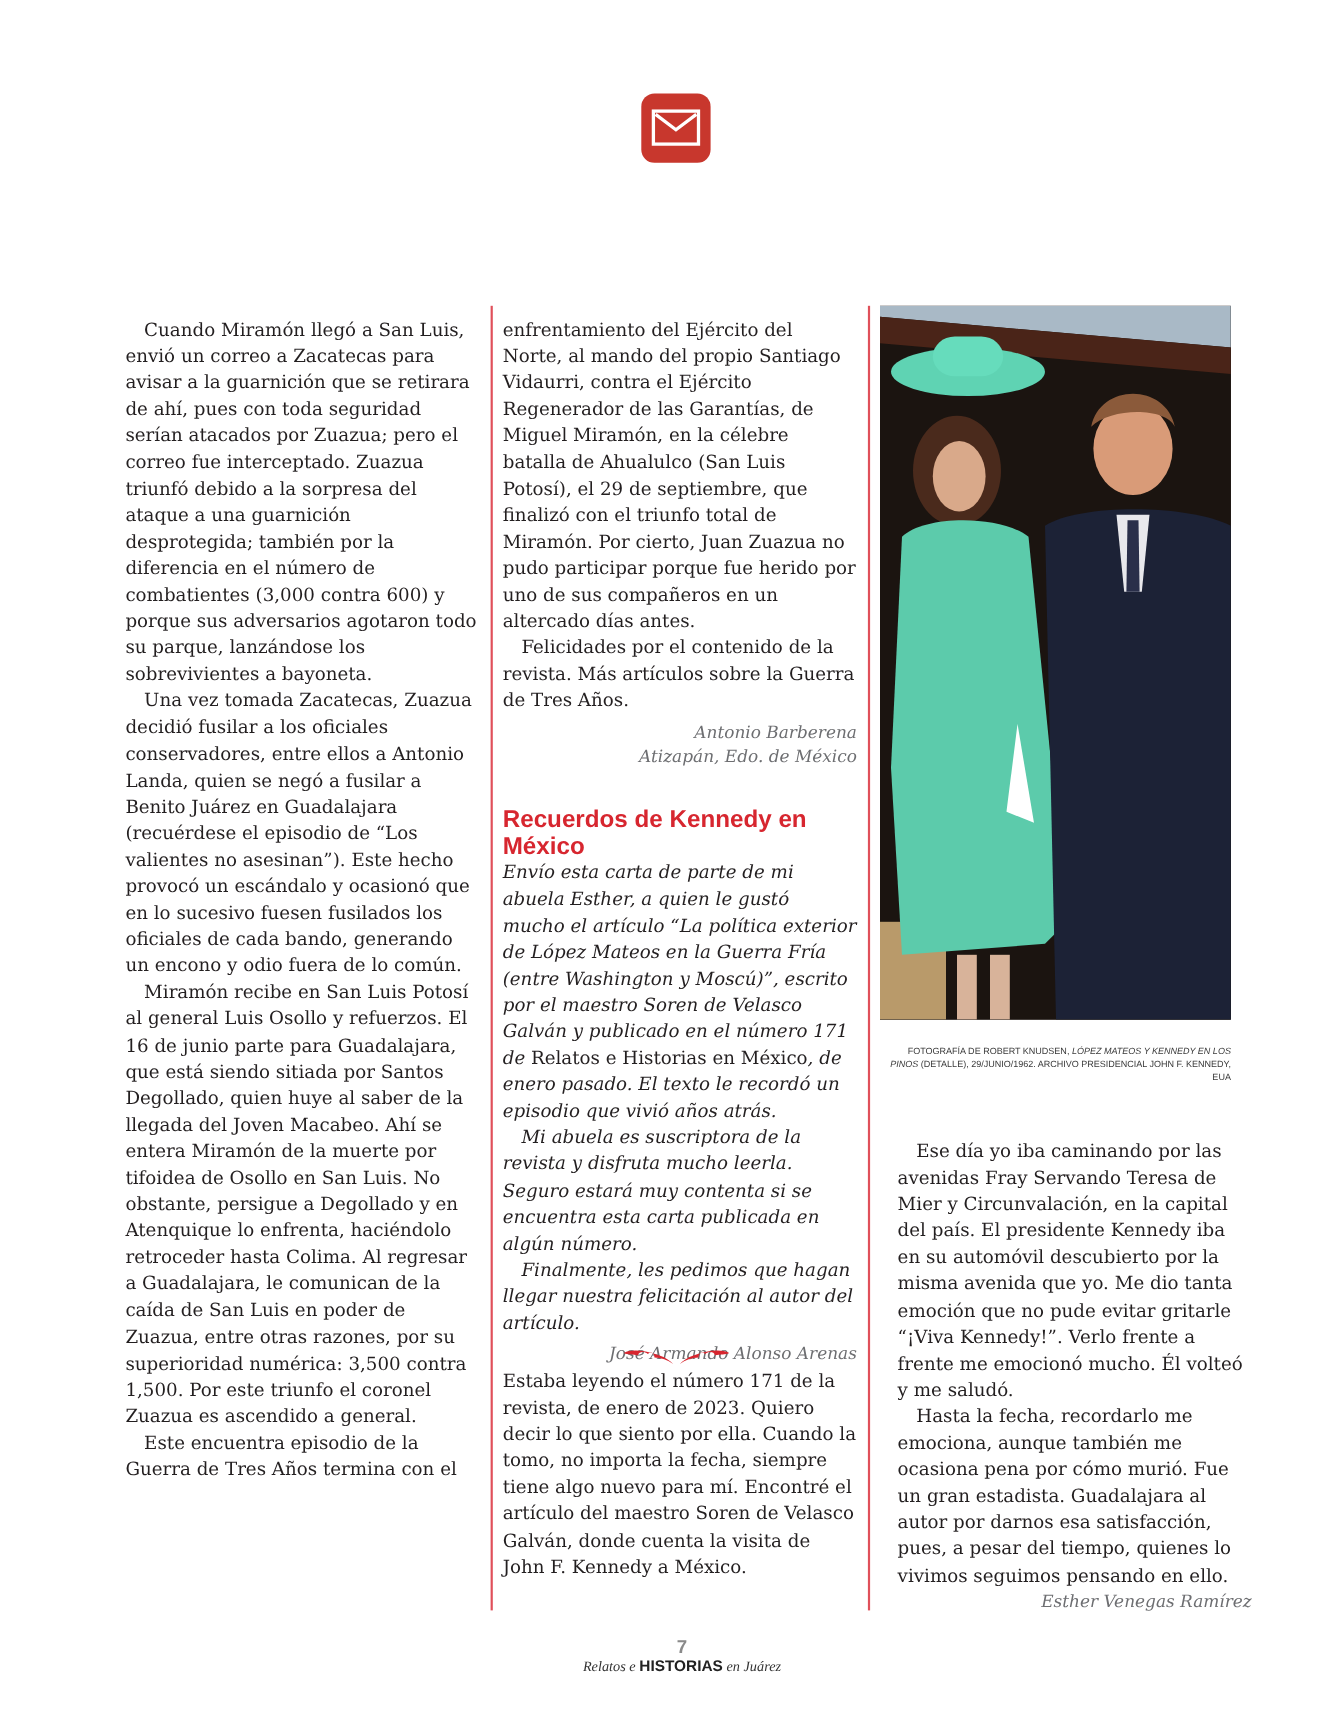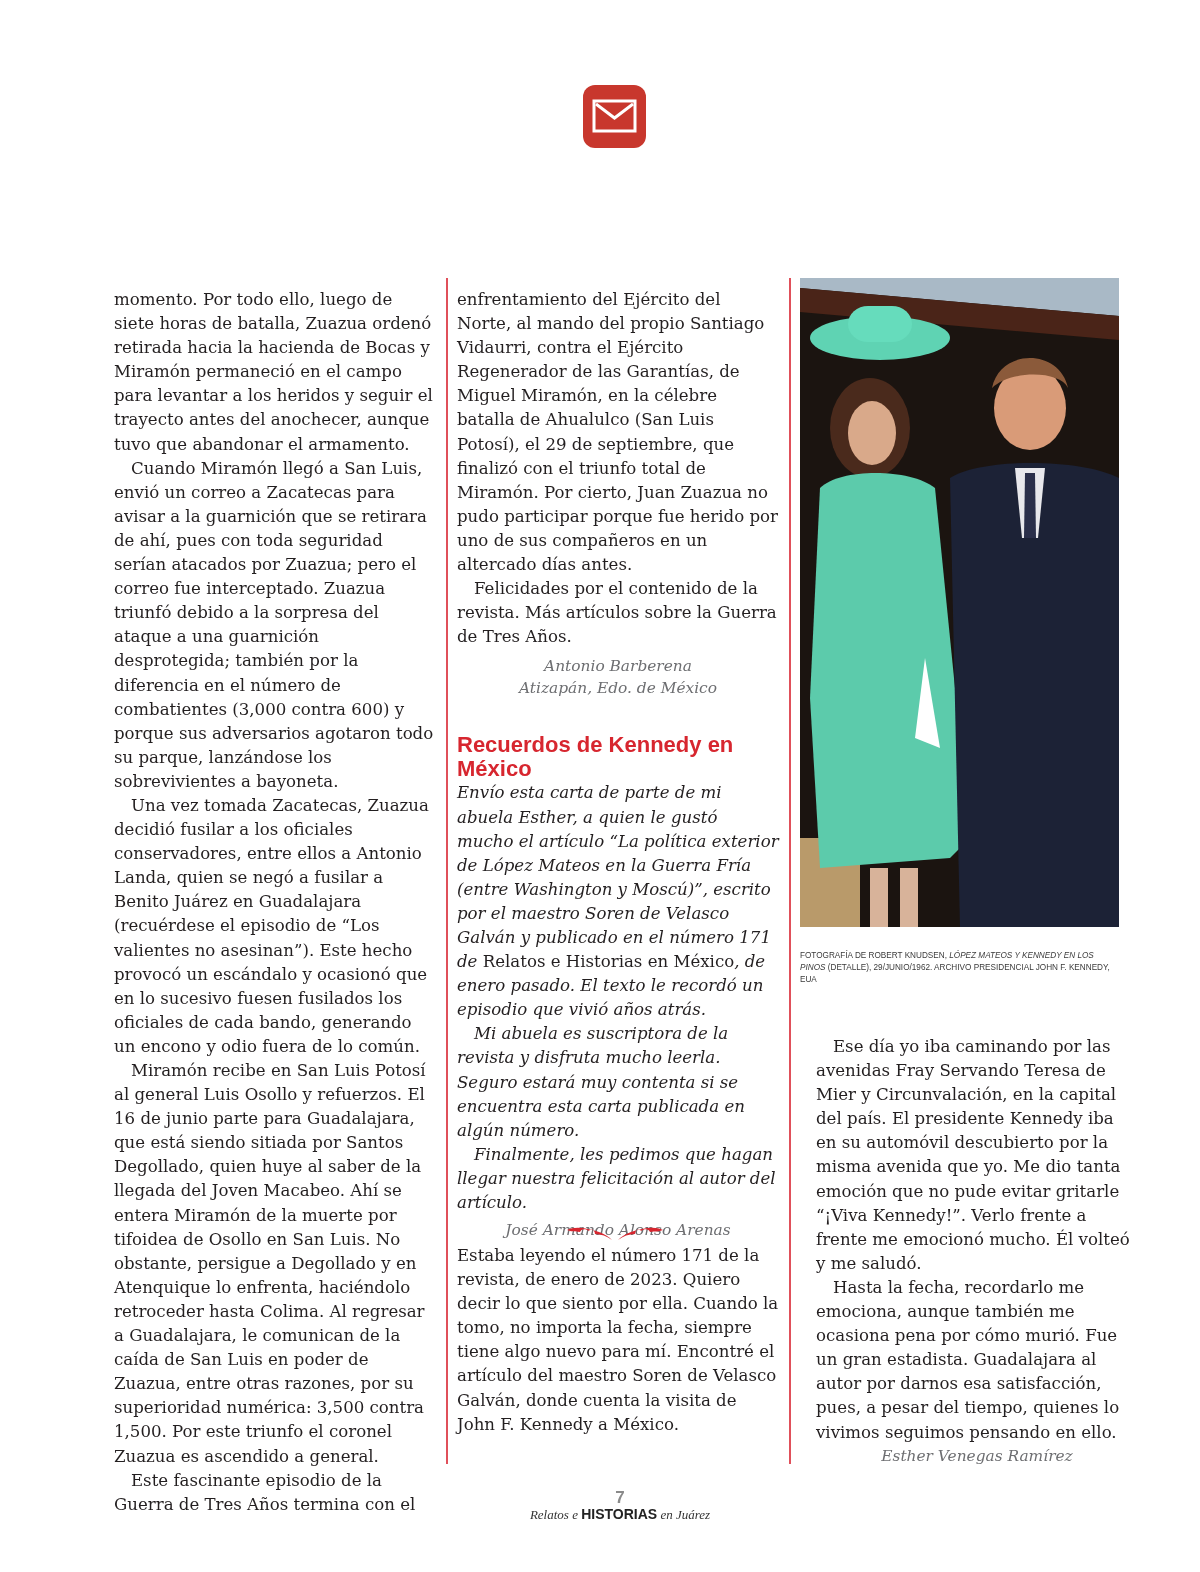--- a/index.html
+++ b/index.html
@@ -8,29 +8,29 @@
   .mail-icon { position: absolute; left: 583px; top: 85px; width: 63px; height: 63px;
                background: #c8372d; border-radius: 12px; }
   .mail-icon svg { position: absolute; left: 8px; top: 12px; }
   .col { position: absolute; top: 288px; font-size: 16.6px; line-height: 24.1px; }
   .col1 { left: 114px; width: 322px; }
   .col2 { left: 457px; width: 322px; }
   .col3 { left: 800px; width: 322px; }
   .p { margin: 0; }
   .ind { text-indent: 17px; }
   .it { font-style: italic; }
-  .sig { font-style: italic; color: #6d6e71; text-align: center; font-size: 15.4px; line-height: 22px; }
+  .sig { font-style: italic; color: #6d6e71; text-align: right; font-size: 15.4px; line-height: 22px; }
   .divider { position: absolute; width: 1.5px; background: #e0505a; }
   .div1 { left: 446px; top: 278px; height: 1186px; }
   .div2 { left: 789px; top: 278px; height: 1186px; }
   .heading { font-family: "Liberation Sans", "DejaVu Sans", sans-serif; font-weight: bold;
              color: #d7262f; font-size: 22px; line-height: 24px; margin: 0; }
   .photo { position: absolute; left: 800px; top: 278px; width: 319px; height: 649px;
            overflow: hidden; background: #1a130f; }
-  .caption { position: absolute; left: 800px; top: 950px; width: 319px; text-align: left;
+  .caption { position: absolute; left: 800px; top: 950px; width: 319px; text-align: right;
              font-family: "Liberation Sans", "DejaVu Sans", sans-serif; font-size: 8.2px;
              line-height: 12px; color: #3a3a3a; text-transform: uppercase; }
   .ornament { position: absolute; left: 565px; top: 1224px; }
   .footer { position: absolute; left: 500px; top: 1490px; width: 240px; text-align: center; }
   .pagenum { font-family: "Liberation Sans", "DejaVu Sans", sans-serif; font-weight: bold;
              font-size: 17px; color: #8a8a8a; line-height: 16px; }
   .mag { font-family: "Liberation Serif", serif; font-style: italic; font-size: 13px; color: #333; }
   .mag b { font-family: "Liberation Sans", sans-serif; font-style: normal; font-weight: 900; font-size: 14px; color: #222; }
 </style>
 </head>
@@ -40,25 +40,24 @@
   <svg width="47" height="38" viewBox="0 0 47 38">
     <rect x="3" y="4" width="41" height="30" fill="none" stroke="#fff" stroke-width="3"></rect>
     <polyline points="5,7 23.5,21 42,7" fill="none" stroke="#fff" stroke-width="3"></polyline>
   </svg>
 </div>
 
 <div class="divider div1"></div>
 <div class="divider div2"></div>
 
 <div class="col col1">
-  <p class="p">momento. Por todo ello, luego de siete horas de batalla, Zuazua ordenó retirada hacia la hacienda de Bocas y Miramón permaneció en el campo para levantar a los heridos y seguir el trayecto antes del anochecer, aunque tuvo que abandonar el armamento.</p>
   <p class="p ind">Cuando Miramón llegó a San Luis, envió un correo a Zacatecas para avisar a la guarnición que se retirara de ahí, pues con toda seguridad serían atacados por Zuazua; pero el correo fue interceptado. Zuazua triunfó debido a la sorpresa del ataque a una guarnición desprotegida; también por la diferencia en el número de combatientes (3,000 contra 600) y porque sus adversarios agotaron todo su parque, lanzándose los sobrevivientes a bayoneta.</p>
   <p class="p ind">Una vez tomada Zacatecas, Zuazua decidió fusilar a los oficiales conservadores, entre ellos a Antonio Landa, quien se negó a fusilar a Benito Juárez en Guadalajara (recuérdese el episodio de “Los valientes no asesinan”). Este hecho provocó un escándalo y ocasionó que en lo sucesivo fuesen fusilados los oficiales de cada bando, generando un encono y odio fuera de lo común.</p>
   <p class="p ind">Miramón recibe en San Luis Potosí al general Luis Osollo y refuerzos. El 16 de junio parte para Guadalajara, que está siendo sitiada por Santos Degollado, quien huye al saber de la llegada del Joven Macabeo. Ahí se entera Miramón de la muerte por tifoidea de Osollo en San Luis. No obstante, persigue a Degollado y en Atenquique lo enfrenta, haciéndolo retroceder hasta Colima. Al regresar a Guadalajara, le comunican de la caída de San Luis en poder de Zuazua, entre otras razones, por su superioridad numérica: 3,500 contra 1,500. Por este triunfo el coronel Zuazua es ascendido a general.</p>
-  <p class="p ind">Este fascinante episodio de la Guerra de Tres Años termina con el</p>
+  <p class="p ind">Este encuentra episodio de la Guerra de Tres Años termina con el</p>
 </div>
 
 <div class="col col2">
   <p class="p">enfrentamiento del Ejército del Norte, al mando del propio Santiago Vidaurri, contra el Ejército Regenerador de las Garantías, de Miguel Miramón, en la célebre batalla de Ahualulco (San Luis Potosí), el 29 de septiembre, que finalizó con el triunfo total de Miramón. Por cierto, Juan Zuazua no pudo participar porque fue herido por uno de sus compañeros en un altercado días antes.</p>
   <p class="p ind">Felicidades por el contenido de la revista. Más artículos sobre la Guerra de Tres Años.</p>
   <div class="sig" style="margin-top:6px;">Antonio Barberena</div>
   <div class="sig">Atizapán, Edo. de México</div>
 
   <h2 class="heading" style="margin-top:34px;">Recuerdos de Kennedy en México</h2>
   <p class="p it"><span>Envío esta carta de parte de mi abuela Esther, a quien le gustó mucho el artículo “La política exterior de López Mateos en la Guerra Fría (entre Washington y Moscú)”, escrito por el maestro Soren de Velasco Galván y publicado en el número 171 de </span><span style="font-style:normal;">Relatos e Historias en México</span><span>, de enero pasado. El texto le recordó un episodio que vivió años atrás.</span></p>

